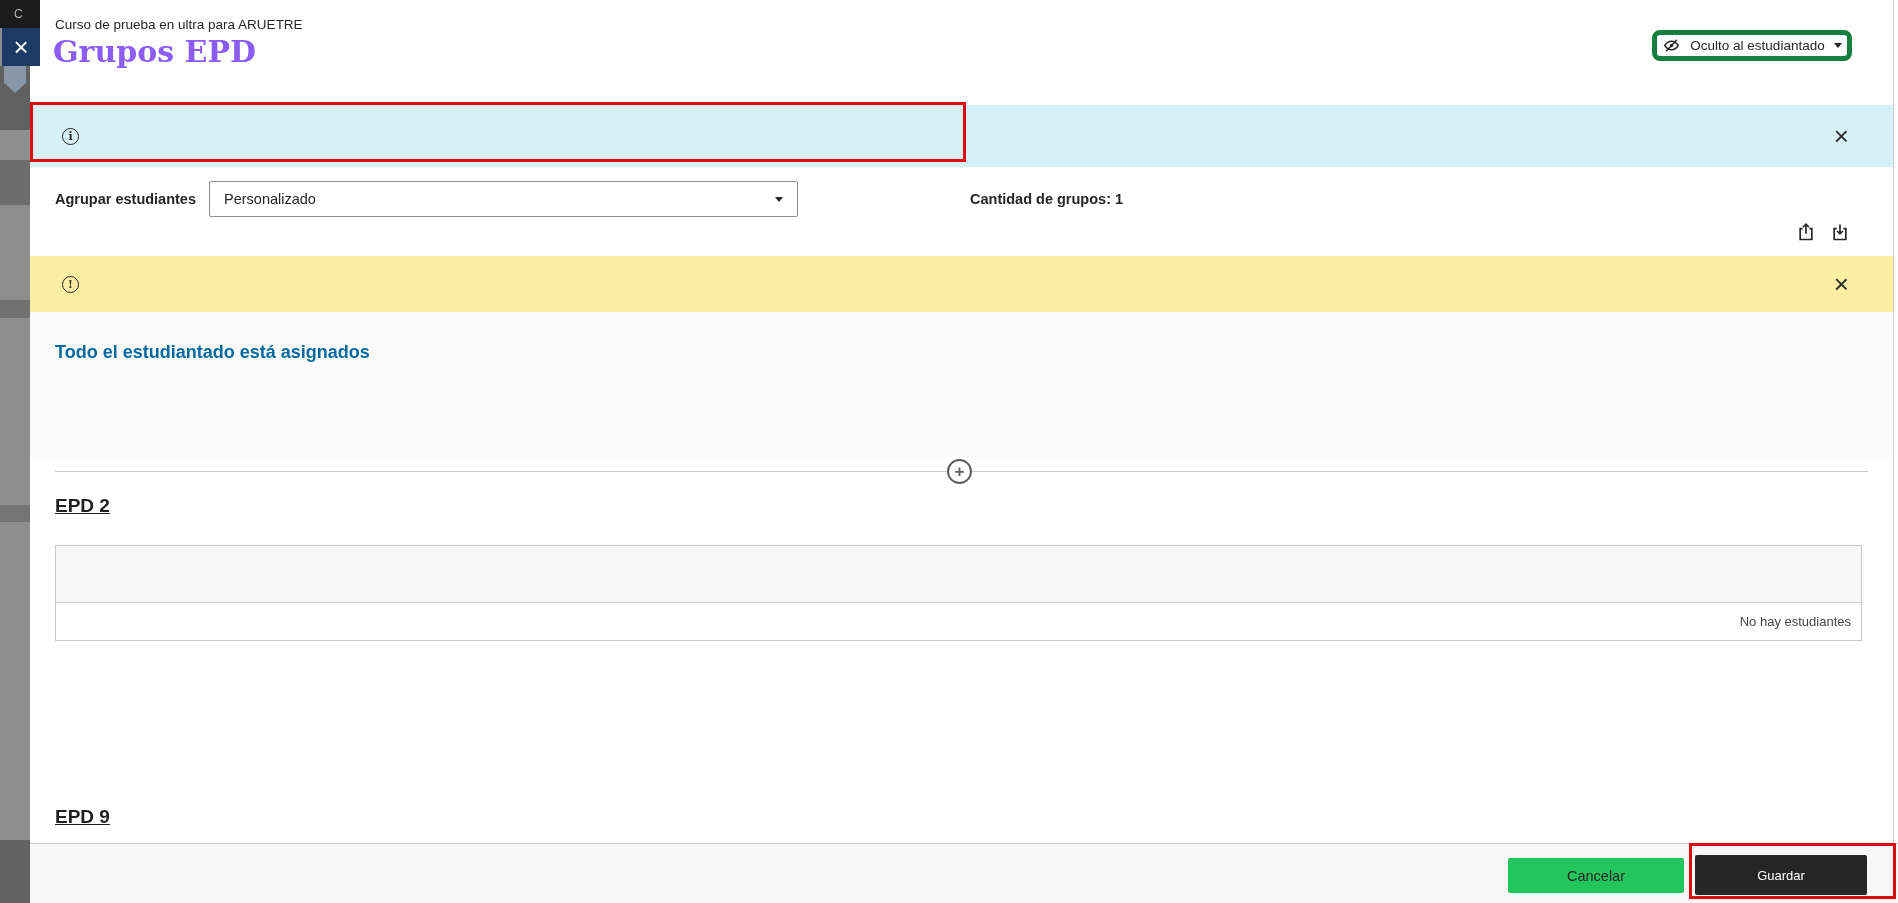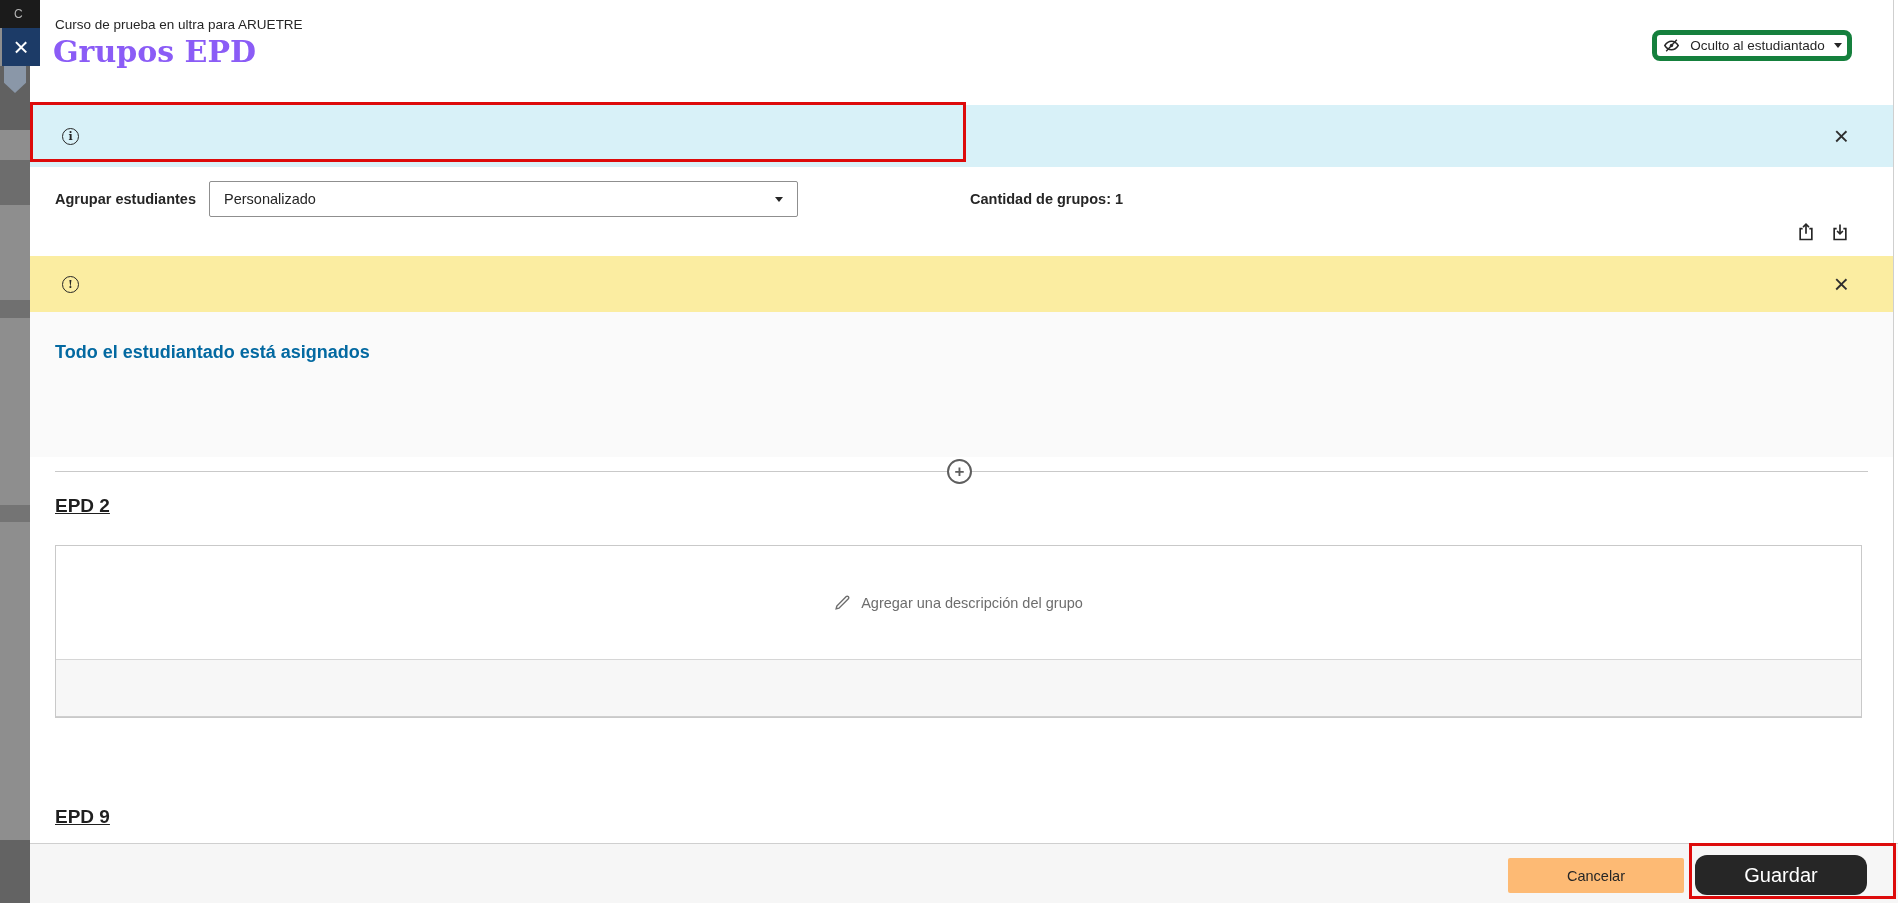--- a/index.html
+++ b/index.html
@@ -80,25 +80,25 @@
   .group-box { left:55px; top:545px; width:1807px; border:1px solid #c9c9c9; background:#fff; }
   .desc-area { height:114px; border-bottom:1px solid #d6d6d6; display:flex; align-items:center;
     justify-content:center; gap:10px; color:#6d6d6d; font-size:14.5px; cursor:pointer; }
   .members-header { height:57px; background:#f7f7f7; border-bottom:1px solid #cfcfcf; }
   .empty-row { height:37px; display:flex; align-items:center; justify-content:flex-end;
     padding-right:10px; font-size:13px; color:#454545; }
 
   
   .footer { left:30px; top:843px; width:1868px; height:60px; background:#f6f6f6;
     border-top:1px solid #cfcfcf; }
-  .cancel-button { left:1508px; top:858px; width:176px; height:35px; background:#fdba74;
+  .cancel-button { left:1508px; top:858px; width:176px; height:35px; background:#22c55e;
     border:none; border-radius:2px; font-size:14.5px; color:#262626; cursor:pointer;
     font-family:"Liberation Sans", sans-serif; }
   .save-button { left:1695px; top:855px; width:172px; height:40px; background:#262626;
-    border:none; border-radius:12px; font-size:20px; color:#fff; cursor:pointer;
+    border:none; border-radius:2px; font-size:13px; color:#fff; cursor:pointer;
     font-family:"Liberation Sans", sans-serif; }
 
   .scrollbar-track { left:1893px; top:0; width:1px; height:843px; background:#cfcfcf; }
 
   svg { display:block; }
 </style>
 </head>
 <body>
 
 <div class="abs sidebar-strip">
@@ -175,29 +175,24 @@
 <div class="abs assigned-section"></div>
 <div class="abs all-assigned-heading">Todo el estudiantado está asignados</div>
 
 <div class="abs group-divider"></div>
 <button class="abs add-group-button">
   <span>+</span>
 </button>
 
 <a class="abs group-title group-title-epd2">EPD 2</a>
 <div class="abs group-box">
-  <div class="desc-area">
-    <span>
-      <svg width="17" height="17" viewBox="0 0 24 24">
-        <path d="M3 21l1-4L17.3 3.7a1.9 1.9 0 0 1 2.7 0l.3.3a1.9 1.9 0 0 1 0 2.7L7 20l-4 1z" fill="none" stroke="#6d6d6d" stroke-width="2"></path>
-      </svg>
-    </span>
-    <span>Agregar una descripción del grupo</span>
+  <div class="members-header"></div>
+  <div class="empty-row">
+    <span>No hay estudiantes</span>
   </div>
-  <div class="members-header"></div>
 </div>
 
 <a class="abs group-title group-title-epd1">EPD 9</a>
 
 <div class="abs footer"></div>
 <button class="abs cancel-button">Cancelar</button>
 <button class="abs save-button">Guardar</button>
 <div class="abs annotation annotation-save"></div>
 
 </body></html>

